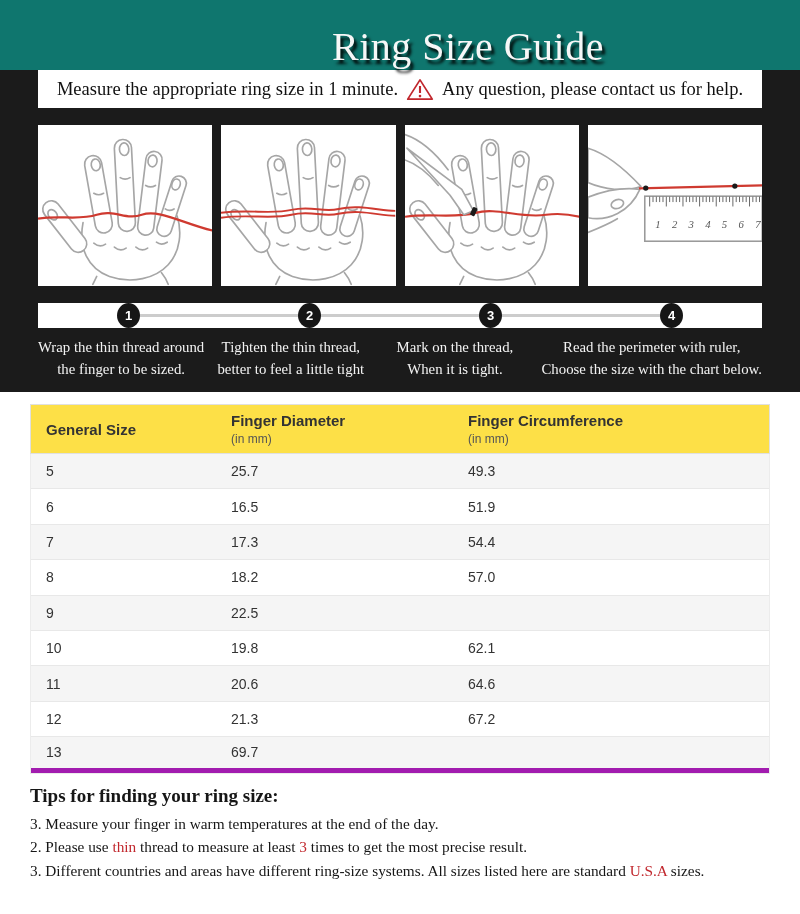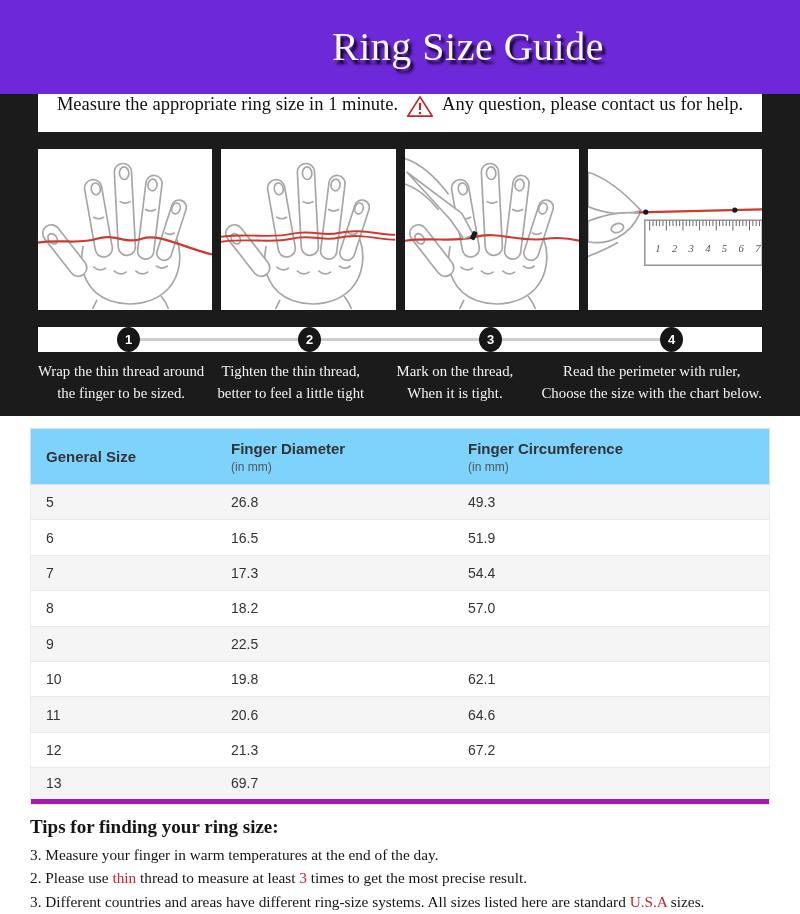--- a/index.html
+++ b/index.html
@@ -3,30 +3,30 @@
 <meta charset="utf-8">
 <style>
   * { margin:0; padding:0; box-sizing:border-box; }
   html,body { width:800px; }
   body {
     height:914px; background:#ffffff; overflow:hidden;
     font-family:"Liberation Serif", serif;
   }
   
   .dark-section { background:#1b1b1b; padding-bottom:12px; }
-  .title-band { padding:24px 0 24px 0; background:#6d28d9; }
+  .title-band { padding:24px 0 0 0; background:#0f766e; }
   .page-title {
     color:#f7f7f7; font-size:40px; font-weight:normal; line-height:1.15;
     text-align:center; transform:translateX(68px);
     text-shadow:3px 4px 3px rgba(0,0,0,0.9);
     letter-spacing:0.5px;
   }
   .notice-bar {
     margin:0 38px; height:38px; background:#ffffff;
-    display:flex; justify-content:center; gap:6px;
+    display:flex; align-items:center; justify-content:center; gap:6px;
     font-size:18.5px; color:#111; white-space:nowrap;
   }
   .notice-bar svg { flex:0 0 auto; margin:0 2px; }
   .panels { display:flex; gap:9px; margin:17px 38px 0 38px; }
   .panel { flex:1; background:#ffffff; height:161px; overflow:hidden; }
   .panel svg { width:100%; height:100%; display:block; }
   .stepbar {
     margin:17px 38px 0 38px; height:25px; background:#ffffff;
     position:relative; display:flex;
   }
@@ -40,21 +40,21 @@
     color:#ffffff; font-family:"Liberation Sans", sans-serif;
     font-size:13px; font-weight:bold;
     display:flex; align-items:center; justify-content:center; z-index:1;
   }
   .captions { display:flex; gap:9px; margin:8px 38px 0 38px;align-items:flex-end; }
   .caption { flex:1; text-align:center; color:#f3f3f3; font-size:14.8px; line-height:22px; }
   .caption div { white-space:nowrap; }
   
   .size-table { margin:12px 30px 0 30px; font-family:"Liberation Sans", sans-serif; }
   .thead {
-    display:flex; align-items:center; height:57px; background:#7dd3fc;
+    display:flex; align-items:center; height:50px; background:#fde047;
     border:1px solid #e0e0e0;
   }
   .c1 { width:200px; padding-left:15px; }
   .c2 { width:237px; }
   .c3 { flex:1; }
   .hlabel { font-size:15px; font-weight:bold; color:#333; }
   .hsub { font-size:12px; color:#555; margin-top:3px; }
   .tbody { border:1px solid #ececec; border-top:none; }
   .trow {
     display:flex; align-items:center; height:35.4px;
@@ -252,21 +252,21 @@
       <div class="hsub">(in mm)</div>
     </div>
     <div class="c3">
       <div class="hlabel">Finger Circumference</div>
       <div class="hsub">(in mm)</div>
     </div>
   </div>
   <div class="tbody">
       <div class="trow alt">
         <div class="c1">5</div>
-        <div class="c2">26.8</div>
+        <div class="c2">25.7</div>
         <div class="c3">49.3</div>
       </div>
       <div class="trow">
         <div class="c1">6</div>
         <div class="c2">16.5</div>
         <div class="c3">51.9</div>
       </div>
       <div class="trow alt">
         <div class="c1">7</div>
         <div class="c2">17.3</div>

